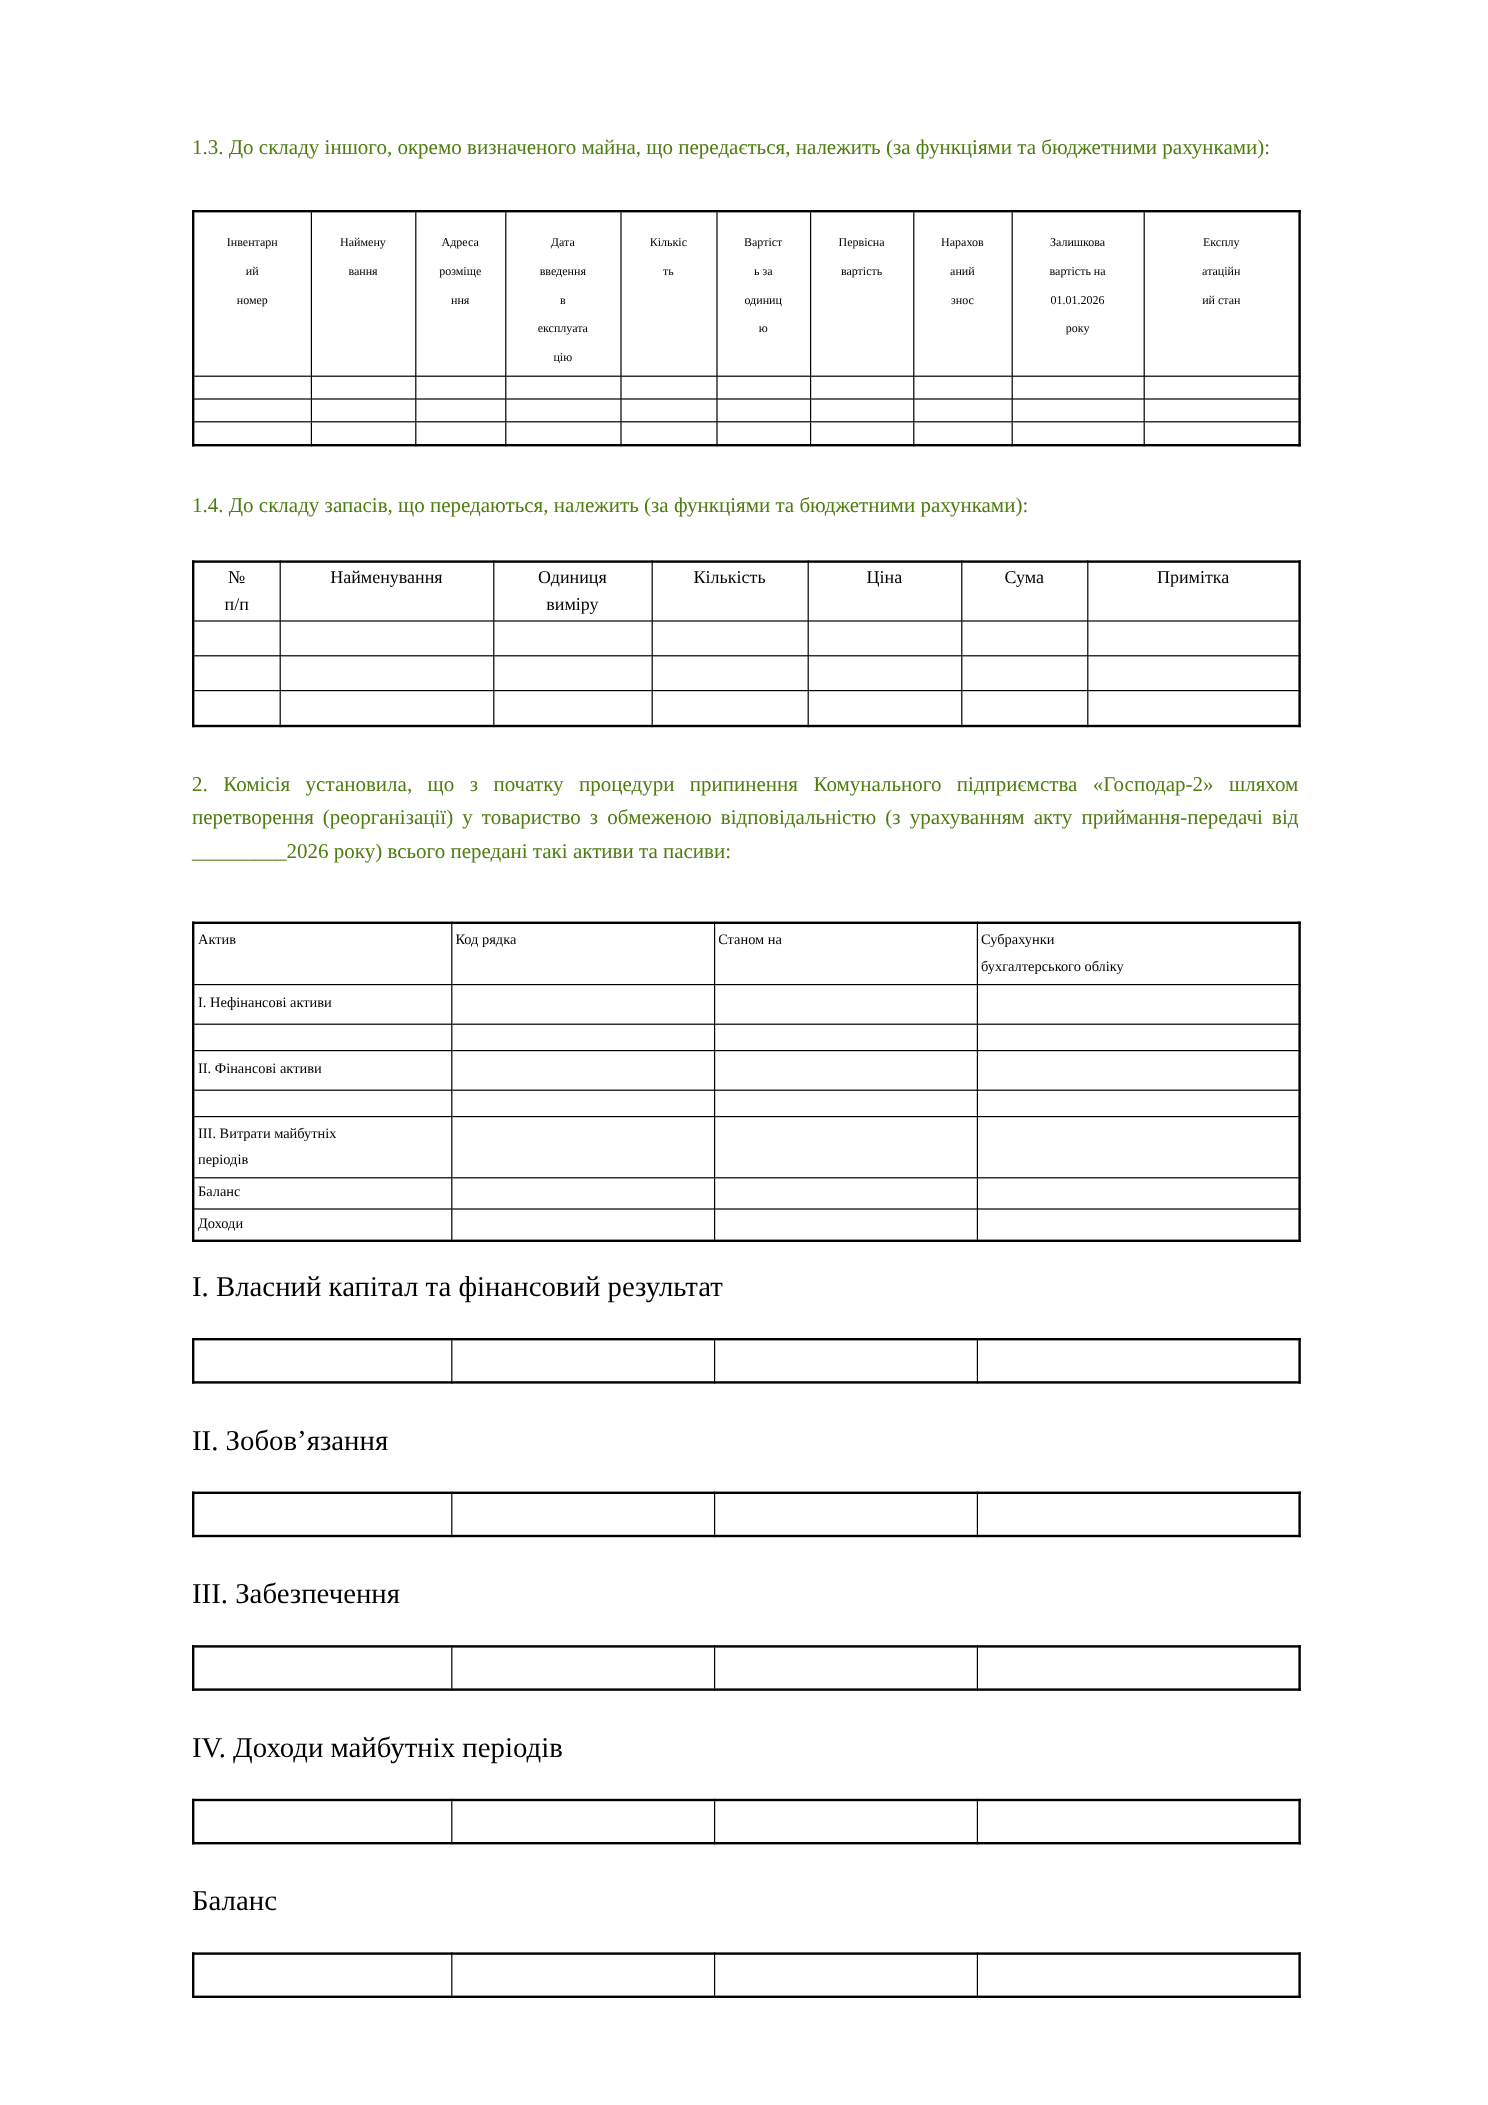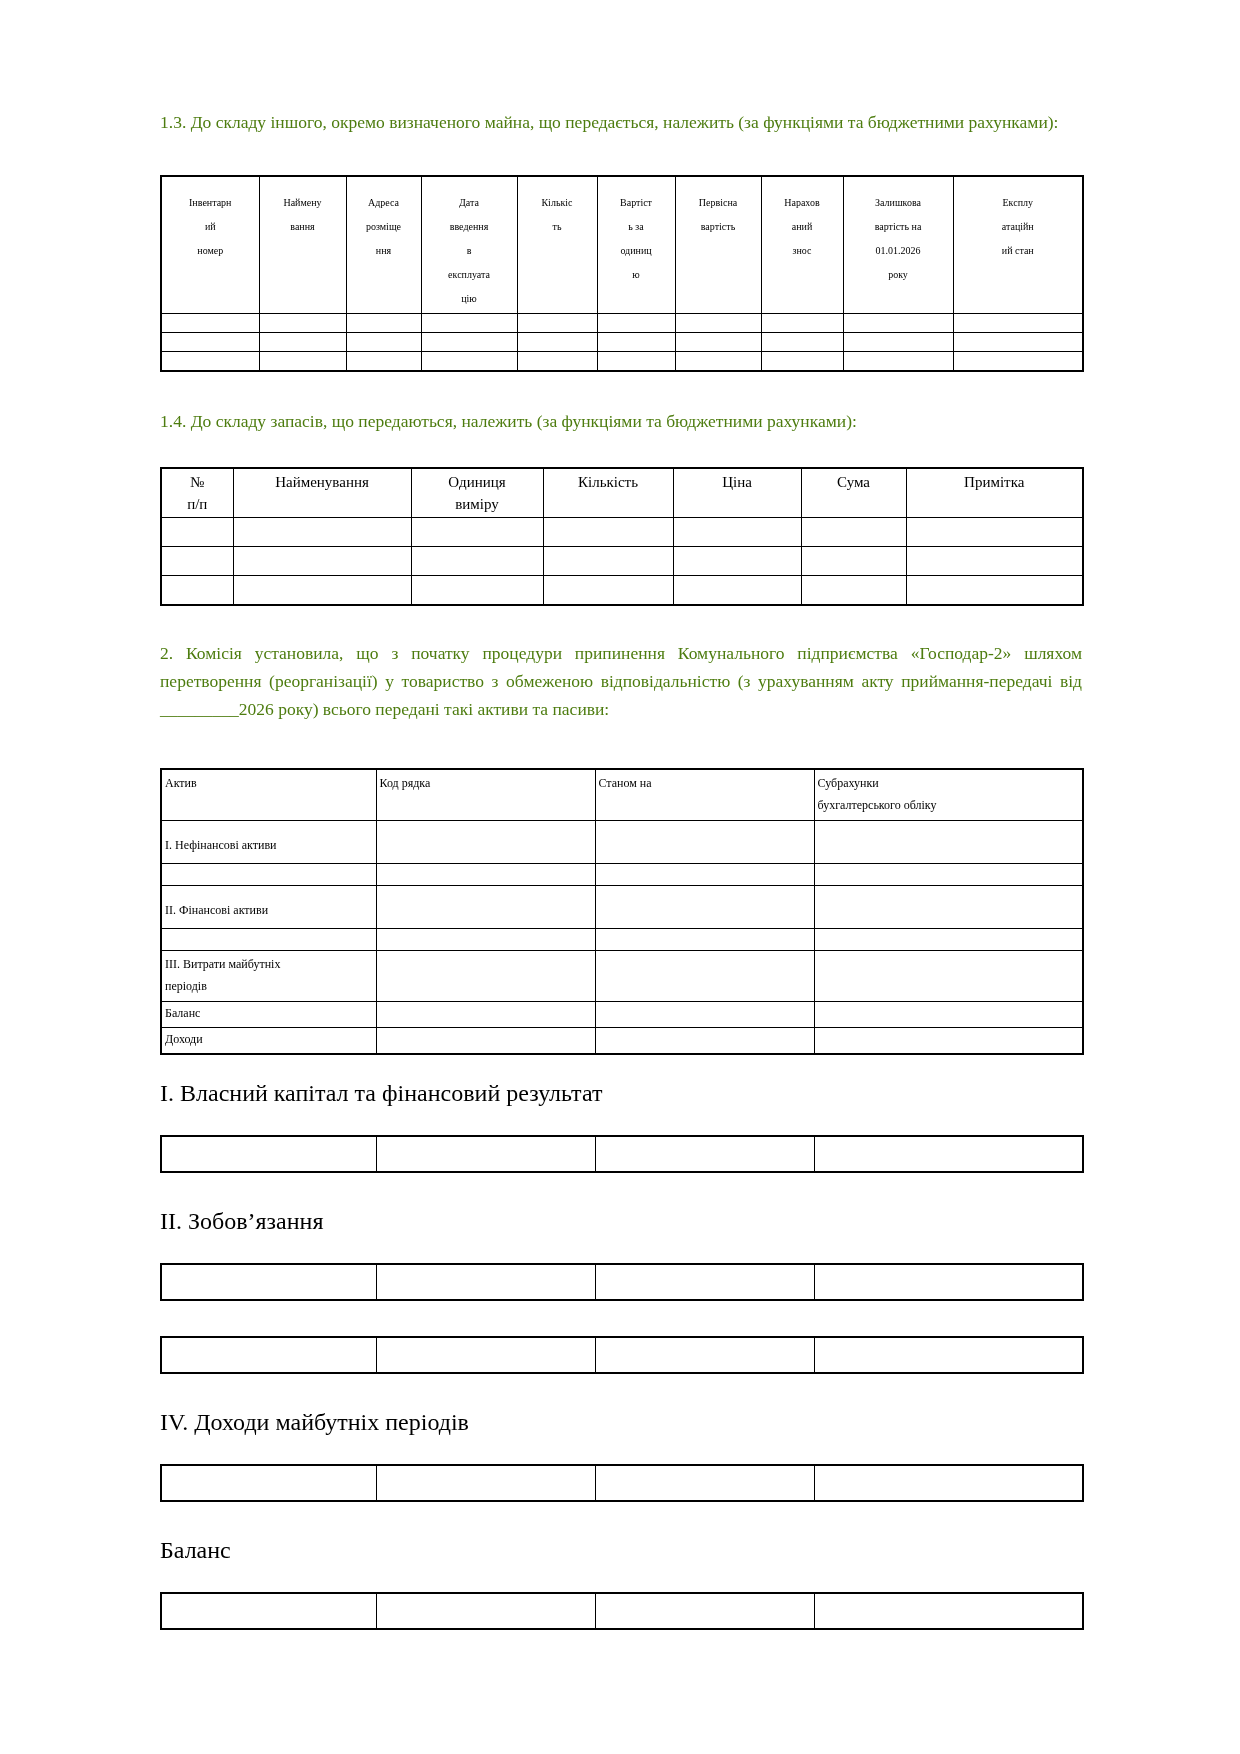--- a/index.html
+++ b/index.html
@@ -29,21 +29,21 @@
     font-size:15px;line-height:22px;text-align:center;
     white-space:pre-line;height:46px;padding-top:2px;
   }
   .stock-table tr.empty td{height:28px;}
   
   .assets-table{margin:45px 0 25px 0;}
   .assets-table td{
     font-size:12px;line-height:22px;text-align:left;white-space:pre-line;
   }
   .assets-table td.h{height:48px;padding-top:2px;}
-  .assets-table tr.r-label td{height:29px;padding-top:13px;}
+  .assets-table tr.r-label td{height:29px;padding-top:3px;}
   .assets-table tr.r-empty td{height:21px;}
   .assets-table tr.r-tall td{height:48px;padding-top:2px;}
   .assets-table tr.r-small td{height:25px;}
   
   h2.section-heading{
     margin:0;font-size:24px;line-height:26px;font-weight:normal;
   }
   .result-table{margin:29px 0 35px 0;}
   .result-table td{height:34px;}
 </style>
@@ -287,20 +287,21 @@
       <tbody>
           <tr>
         <td></td>
             <td></td>
             <td></td>
             <td></td>
       </tr>
         </tbody>
     </table>
 
+    <h2 class="section-heading">ІІІ. Забезпечення</h2>
     <table class="result-table">
       <colgroup>
           <col style="width:215px">
           <col style="width:219px">
           <col style="width:219px">
           <col style="width:269px">
         </colgroup>
       <tbody>
           <tr>
         <td></td>

